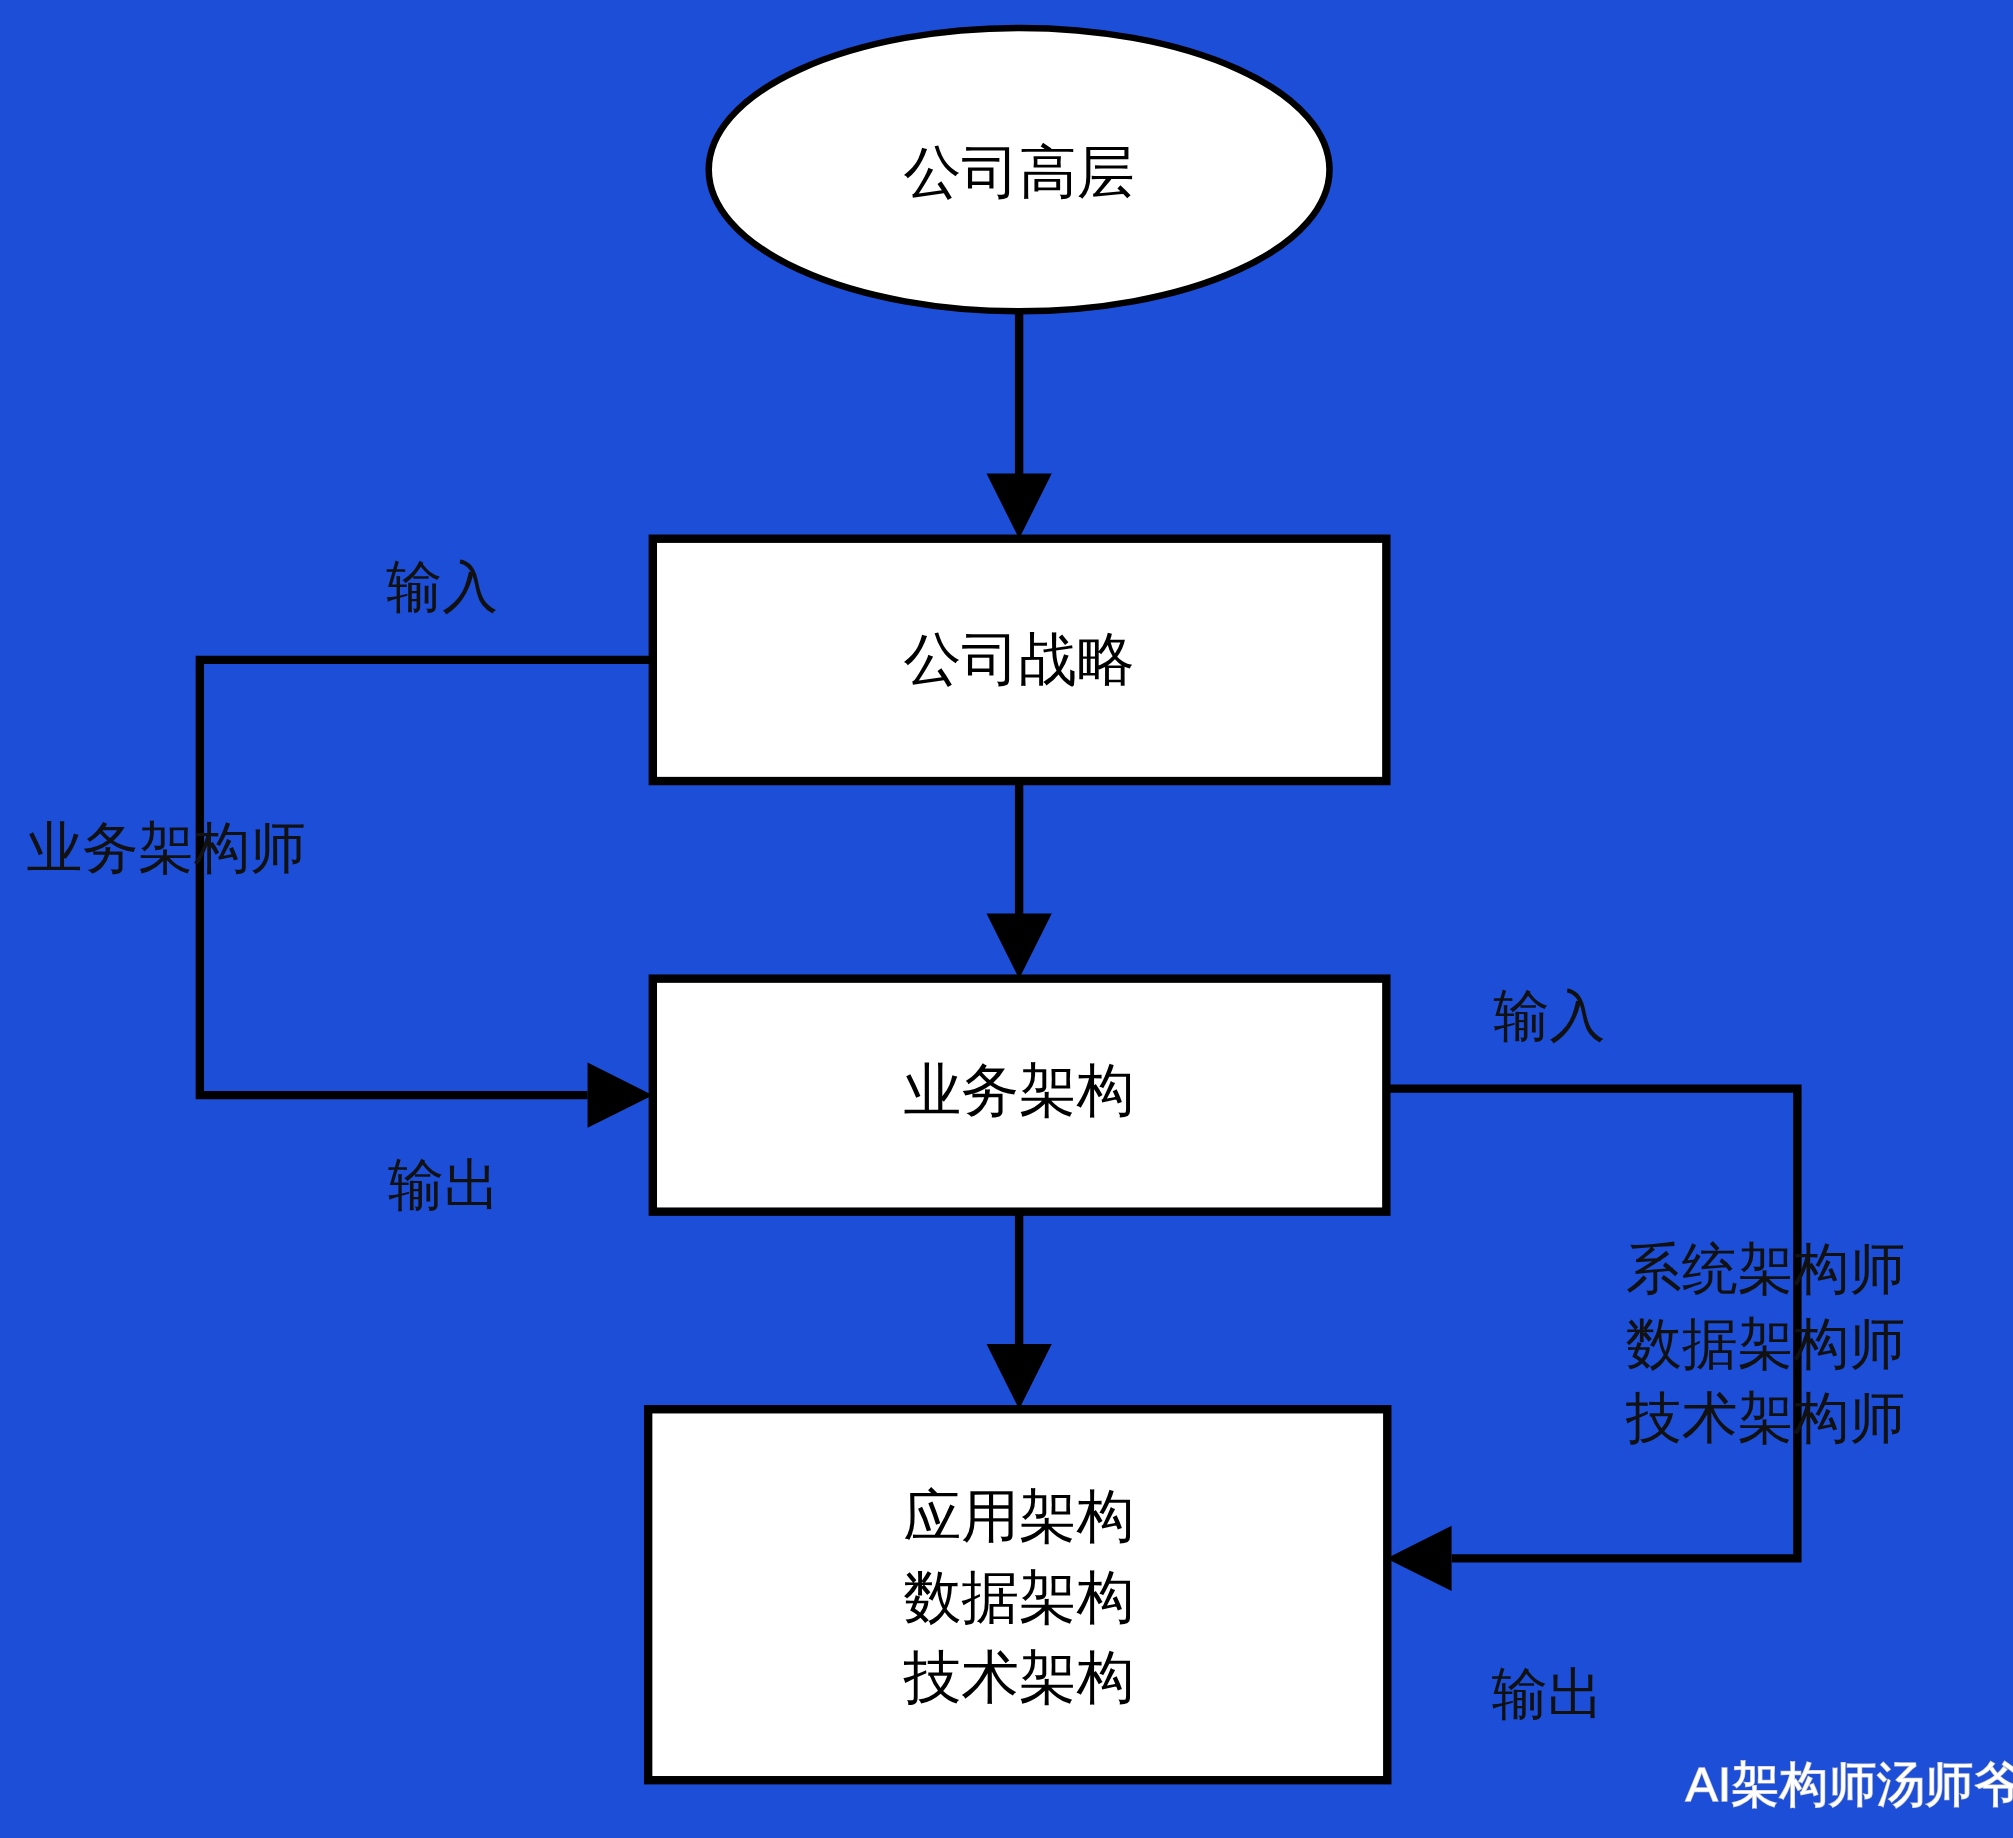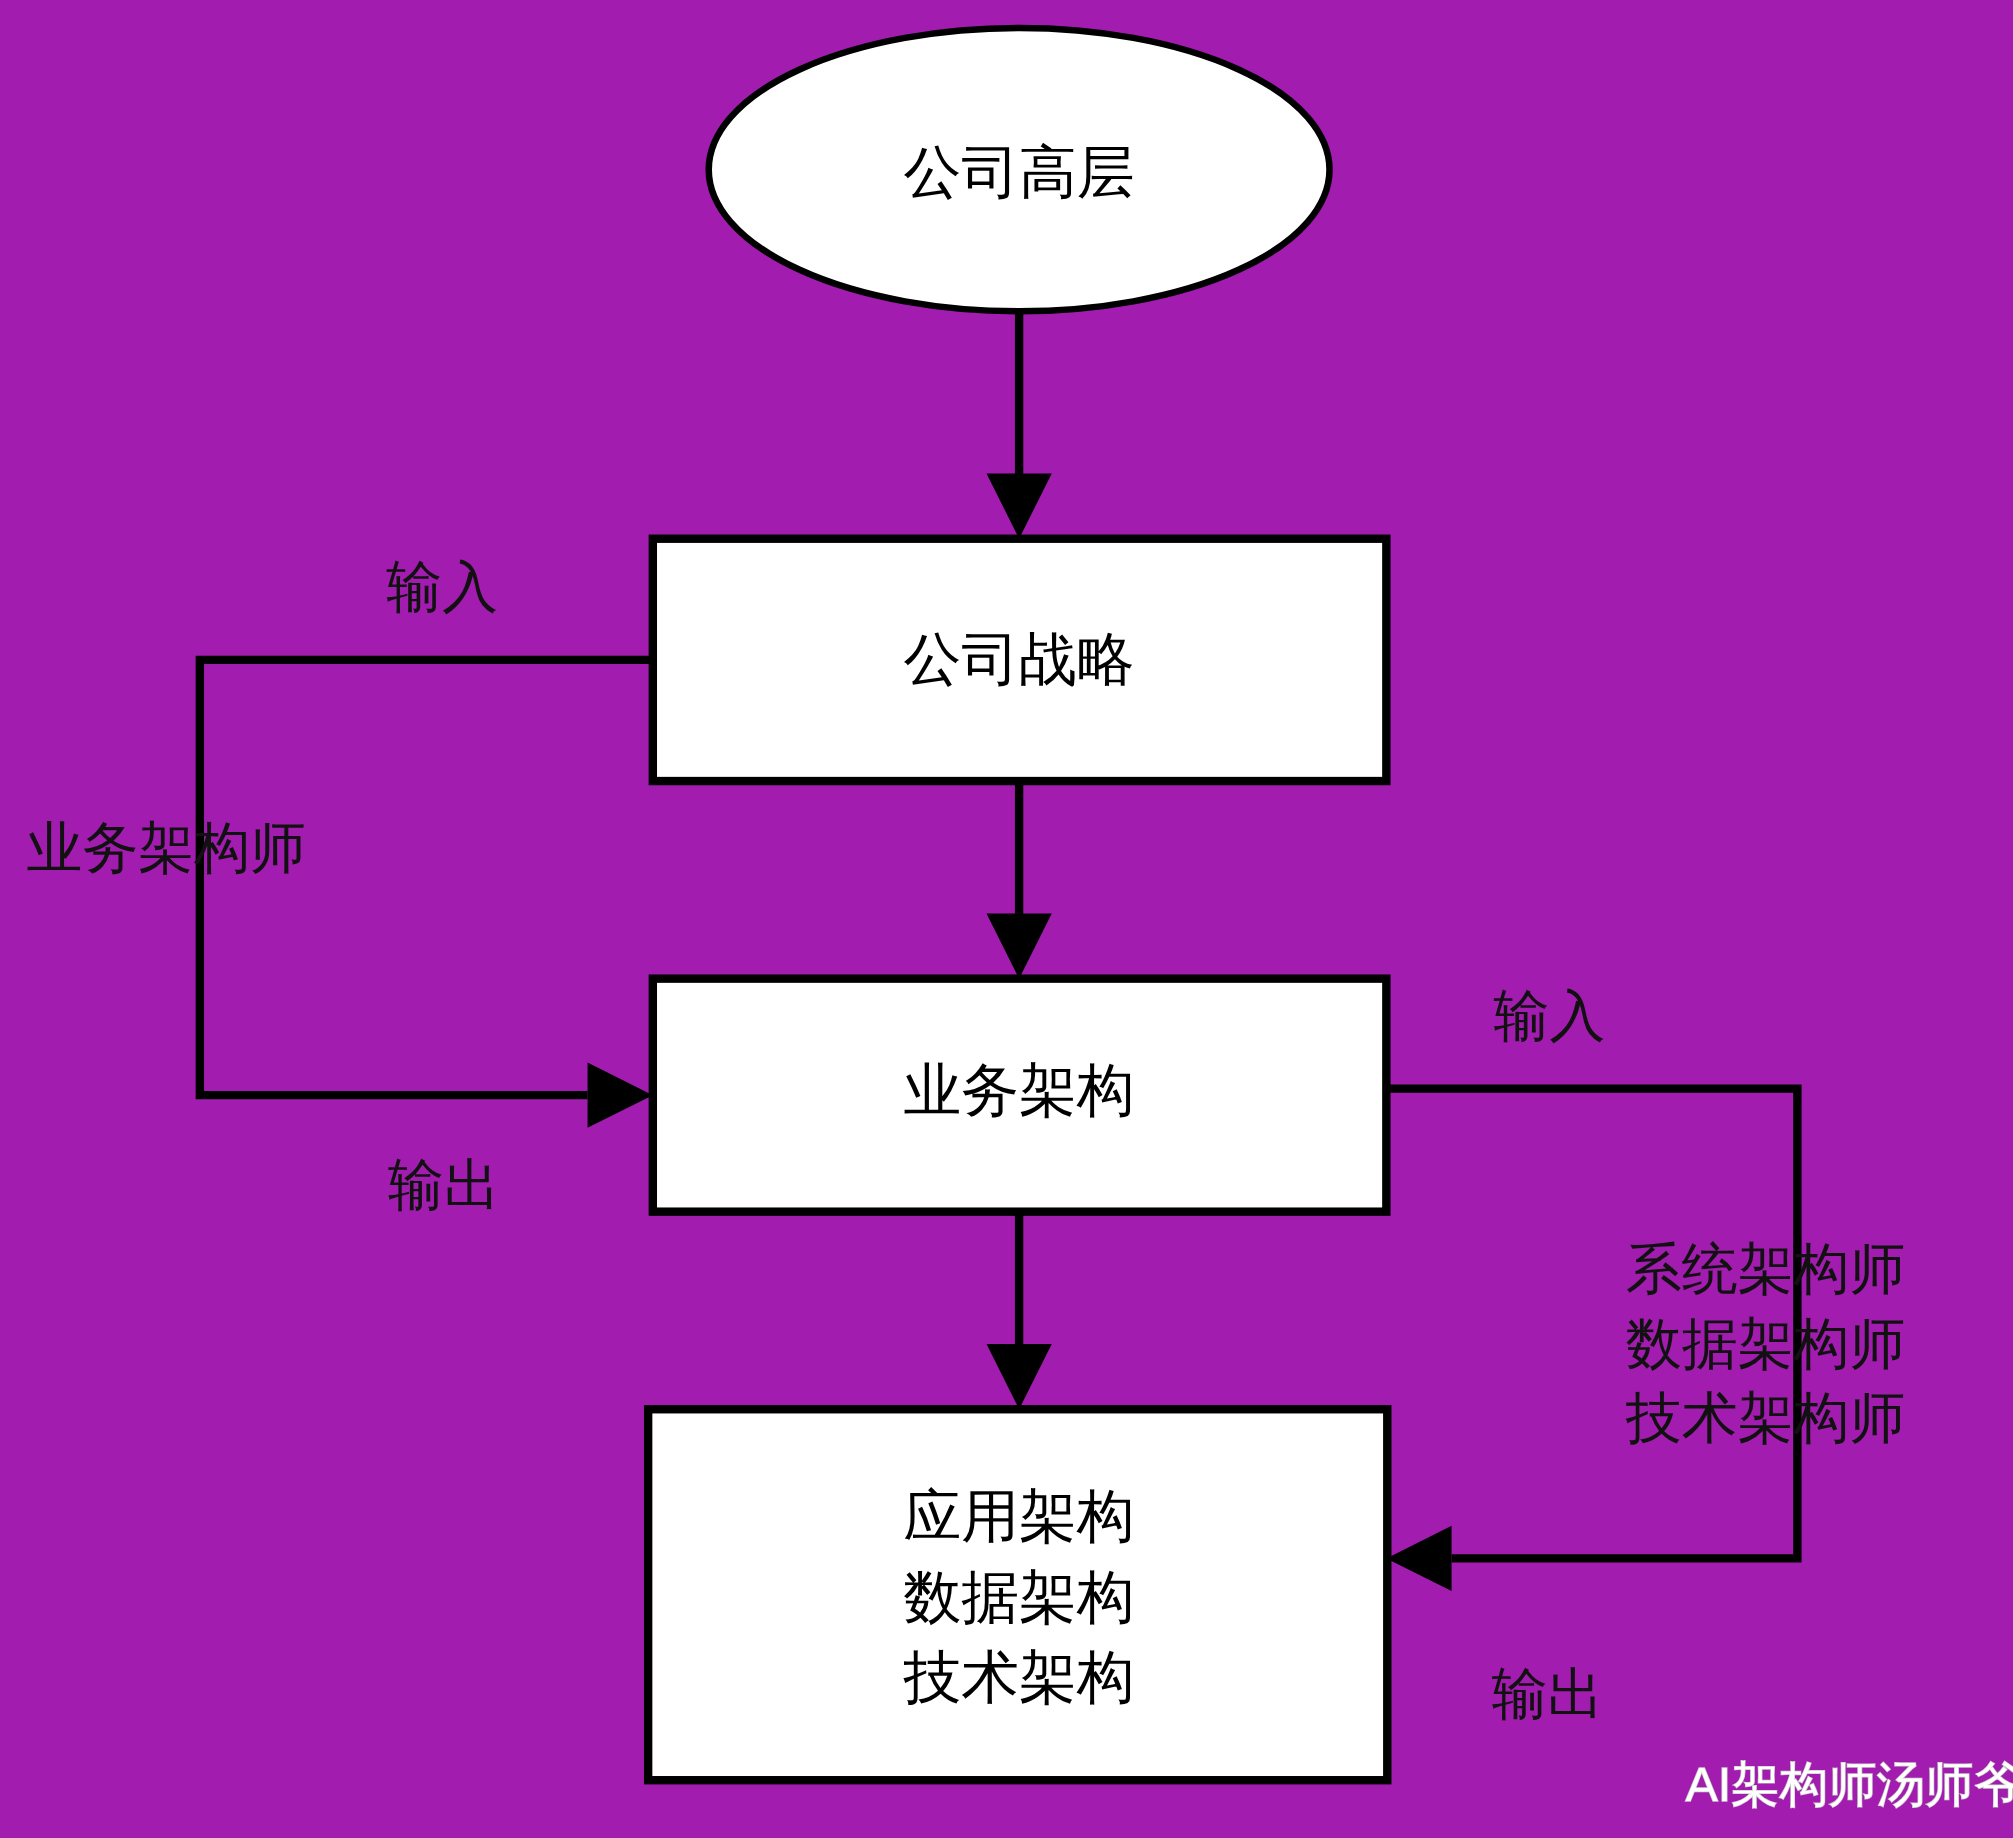--- a/index.html
+++ b/index.html
@@ -10,21 +10,21 @@
   body {
     width: 2014px;
     height: 1838px;
     overflow: hidden;
     font-family: "Liberation Sans", "DejaVu Sans", sans-serif;
   }
   #canvas {
     position: relative;
     width: 2014px;
     height: 1838px;
-    background: #a21caf;
+    background: #1d4ed8;
   }
   svg.diagram {
     position: absolute;
     top: 0;
     left: 0;
     width: 2014px;
     height: 1838px;
   }
   .node-shape {
     fill: #ffffff;

